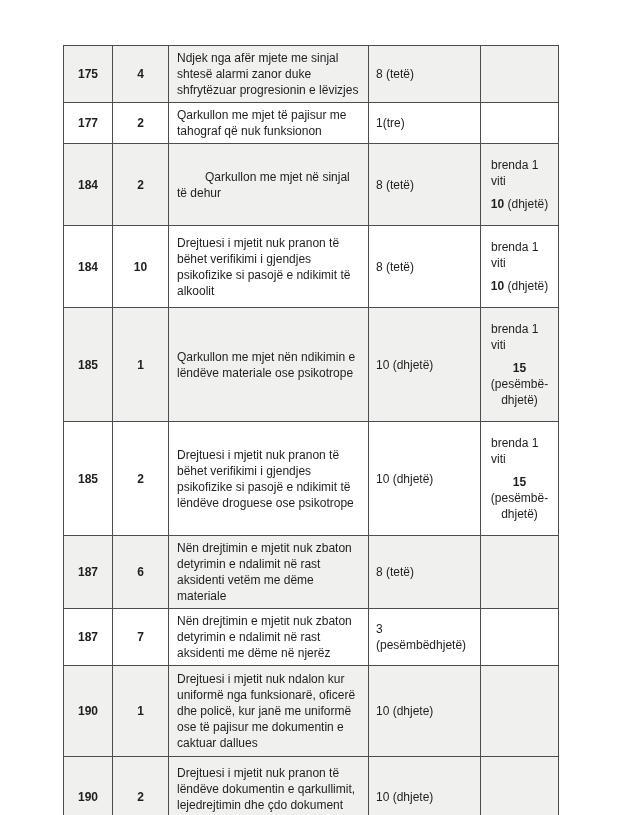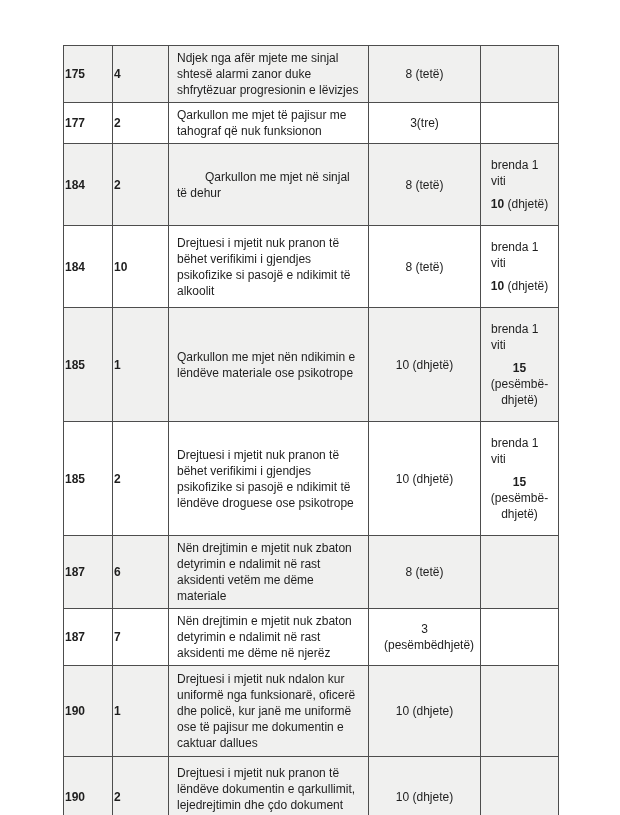--- a/index.html
+++ b/index.html
@@ -35,31 +35,30 @@
     border: 1px solid var(--border);
     vertical-align: middle;
     font-size: 12px;
     line-height: 16px;
     color: var(--text);
     overflow: hidden;
   }
   tr.shaded td { background: var(--shaded); }
   tr.plain  td { background: var(--plain); }
   .c-article, .c-point {
-    text-align: left;
+    text-align: center;
     font-weight: bold;
   }
   .c-desc {
     text-align: left;
     padding: 4px 6px 4px 8px;
   }
   .c-desc.indent { text-indent: 28px; }
   .c-penalty {
-    text-align: center;
-    padding: 2px 15px;
+    padding: 2px 7px;
   }
   .c-extra {
     text-align: left;
     padding: 13px 4px;
     vertical-align: middle;
   }
   .extra-label {
     text-align: left;
     padding-left: 6px;
   }
@@ -86,21 +85,21 @@
     <td class="c-article">175</td>
     <td class="c-point">4</td>
     <td class="c-desc">Ndjek nga afër mjete me sinjal shtesë alarmi zanor duke shfrytëzuar progresionin e lëvizjes</td>
     <td class="c-penalty">8 (tetë)</td>
     <td class="c-extra"></td>
   </tr>
         <tr class="plain" style="height: 36px;">
     <td class="c-article">177</td>
     <td class="c-point">2</td>
     <td class="c-desc">Qarkullon me mjet të pajisur me tahograf që nuk funksionon</td>
-    <td class="c-penalty">3(tre)</td>
+    <td class="c-penalty">1(tre)</td>
     <td class="c-extra"></td>
   </tr>
         <tr class="shaded" style="height: 50px;">
     <td class="c-article">184</td>
     <td class="c-point">2</td>
     <td class="c-desc indent">Qarkullon me mjet në sinjal të dehur</td>
     <td class="c-penalty">8 (tetë)</td>
     <td class="c-extra">
       <div class="extra-label">brenda 1 viti</div>
       <div class="extra-points"><b>10</b><span> (dhjetë)</span></div>

